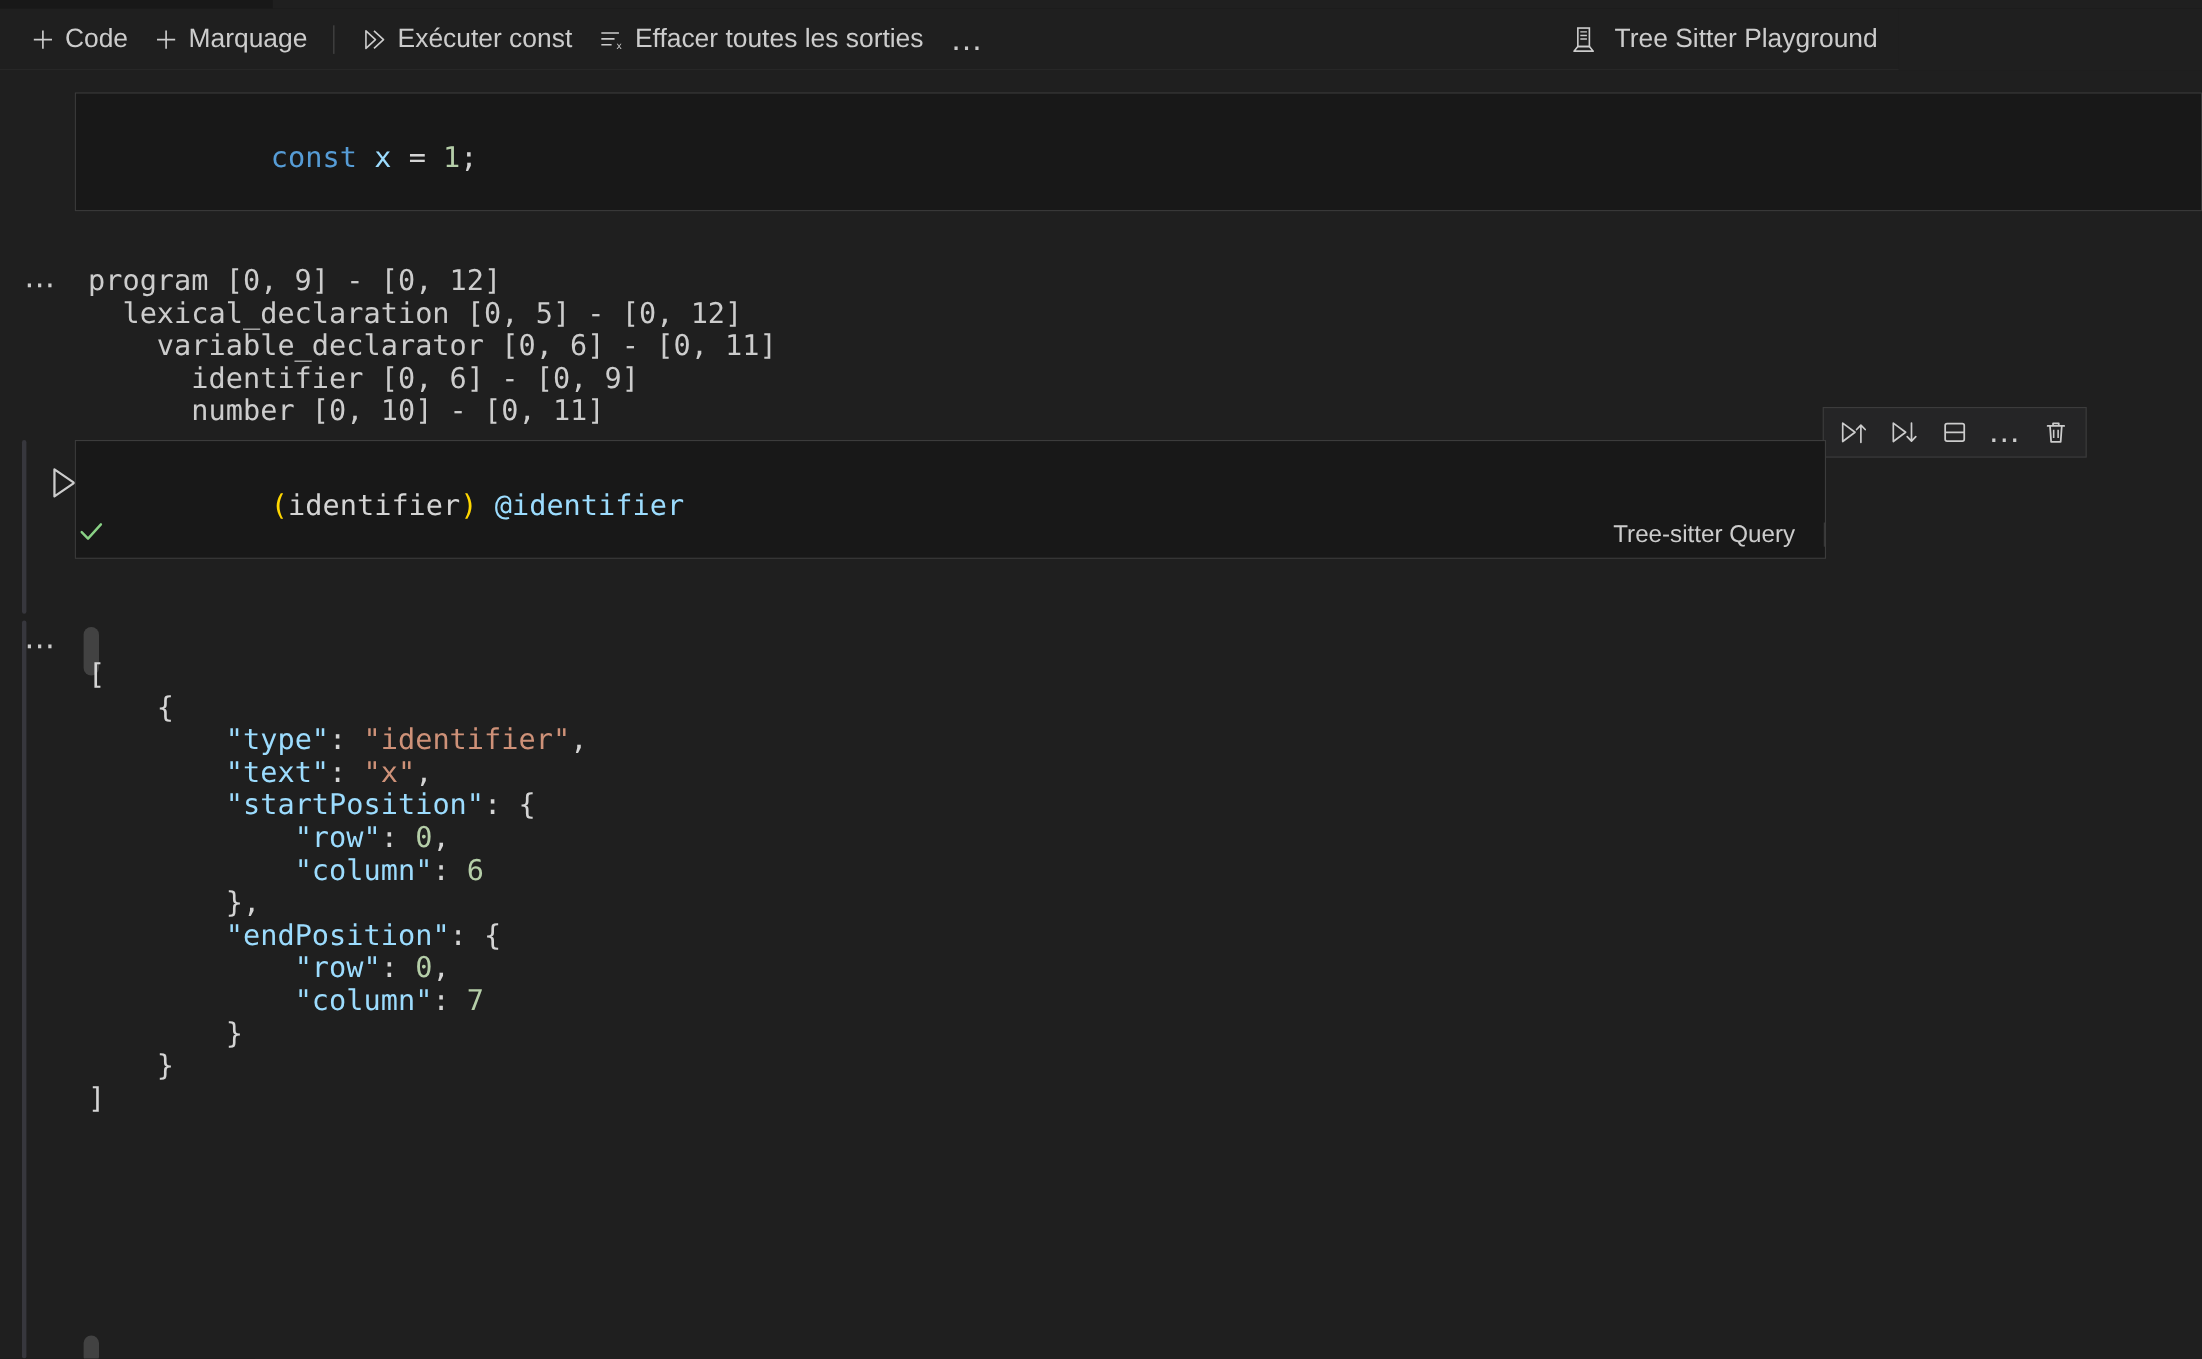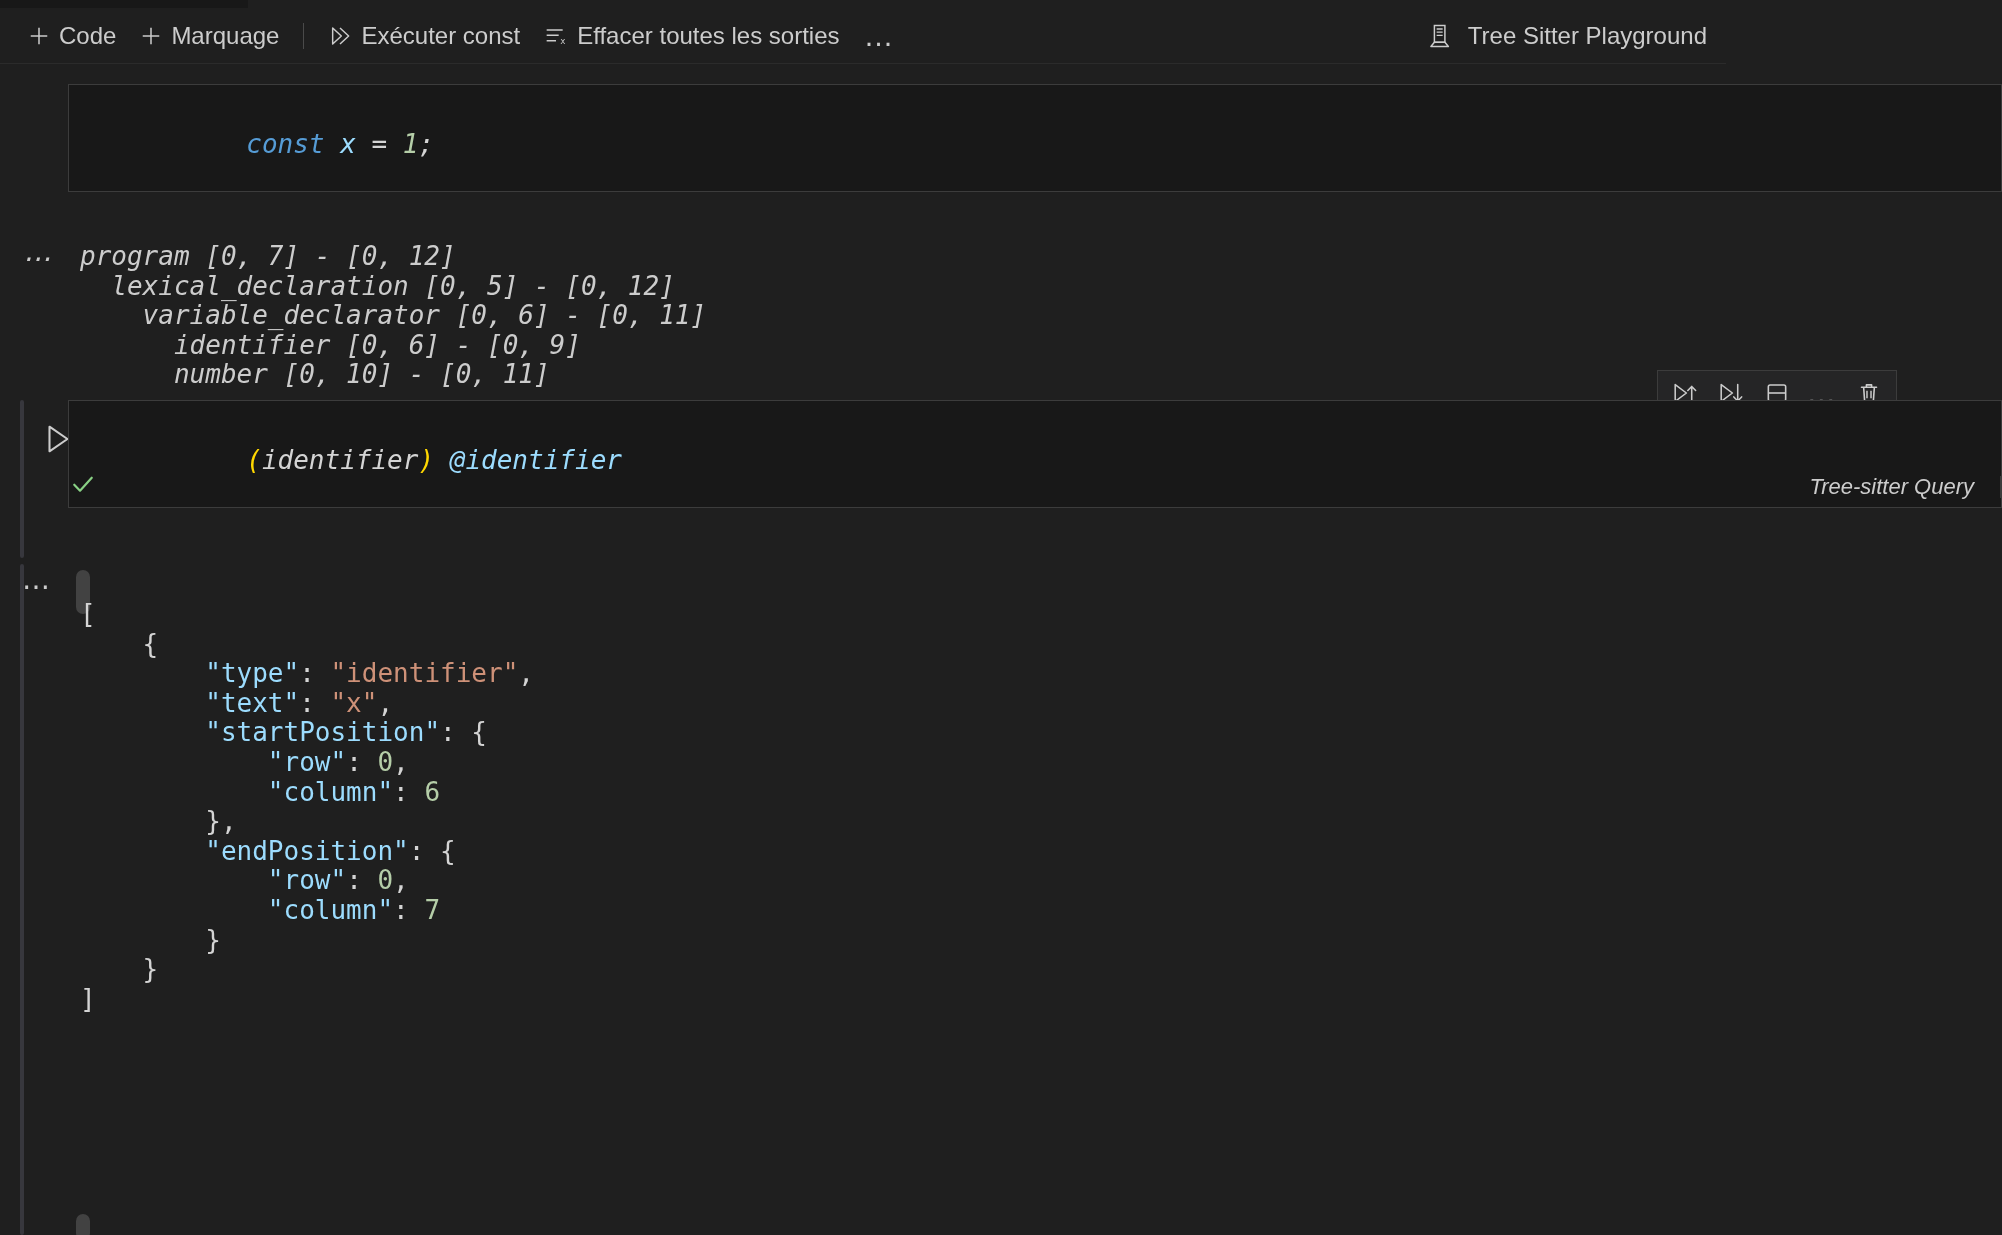--- a/index.html
+++ b/index.html
@@ -48,21 +48,21 @@
     color: #cccccc; font-size: 24px; padding: 0 10px; height: 36px;
   }
 
   
   .nb-body {
     position: absolute; top: 64px; left: 0; width: 2002px; height: 1171px;
     background: #1f1f1f;
   }
 
   
-  .cell { position: relative; width: 100%; font-style: italic; }
+  .cell { position: relative; width: 100%; }
 
   .cell-focus-bar {
     position: absolute; left: 20px; top: 0; width: 4px; bottom: 0;
     background: #37373d; border-radius: 2px;
   }
 
   .run-gutter {
     position: absolute; left: 30px; width: 56px;
     display: flex; justify-content: center; align-items: flex-start;
     padding-top: 10px;
@@ -201,21 +201,21 @@
 
     <div class="editor" style="left:68px; top:20px; width:1934px; height:108px;">
       <div class="codeline" style="position:absolute; left:52px; top:14px;">
         <span class="tok-kw">const</span><span class="tok-plain"> </span><span class="tok-var">x</span><span class="tok-plain"> </span><span class="tok-op">=</span><span class="tok-plain"> </span><span class="tok-num">1</span><span class="tok-pun">;</span>
       </div>
 
     </div>
 
     <div class="more-dots" style="position:absolute; left:22px; top:190px; font-size:28px;">⋯</div>
 
-    <div class="output-text" style="position:absolute; left:80px; top:178px;"><span>program [0, 7] - [0, 12]</span>
+    <div class="output-text" style="position:absolute; left:80px; top:178px;"><span>program [0, 9] - [0, 12]</span>
 <span>  lexical_declaration [0, 5] - [0, 12]</span>
 <span>    variable_declarator [0, 6] - [0, 11]</span>
 <span>      identifier [0, 6] - [0, 9]</span>
 <span>      number [0, 10] - [0, 11]</span></div>
   </div>
 
   <div class="cell" style="position:absolute; left:0; top:330px; width:2002px; height:170px;">
 
     <div class="cell-focus-bar" style="left:20px; top:6px; height:158px;"></div>
 
@@ -250,21 +250,21 @@
         <span class="more-dots">…</span>
       </div>
       <div class="ct-btn" title="delete">
         <svg width="26" height="26" viewBox="0 0 18 18">
           <path d="M3.8 5h10.4M7.2 5V3.4h3.6V5M5.3 5l.7 10h6l.7-10" fill="none" stroke="#cccccc" stroke-width="1.1" stroke-linecap="round" stroke-linejoin="round"></path>
           <path d="M7.6 7.4v5.2M10.4 7.4v5.2" stroke="#cccccc" stroke-width="1"></path>
         </svg>
       </div>
     </div>
 
-    <div class="editor" style="left:68px; top:6px; width:1934px; height:108px;">
+    <div class="editor" style="left:68px; top:6px; width:1592px; height:108px;">
       <div class="codeline" style="position:absolute; left:52px; top:14px;">
         <span class="tok-paren">(</span><span class="tok-node">identifier</span><span class="tok-paren">)</span><span class="tok-plain"> </span><span class="tok-cap">@identifier</span>
       </div>
 
       <div style="position:absolute; left:0; bottom:4px; width:100%; display:flex; align-items:center; justify-content:space-between;gap:25px;">
         <span class="check">
           <svg width="28" height="28" viewBox="0 0 16 16">
               <path d="M3 8.4 L6.3 11.8 L13 4.4" stroke="#89d185" stroke-width="1.25" fill="none" stroke-linecap="round" stroke-linejoin="round"></path>
             </svg>
         </span>

